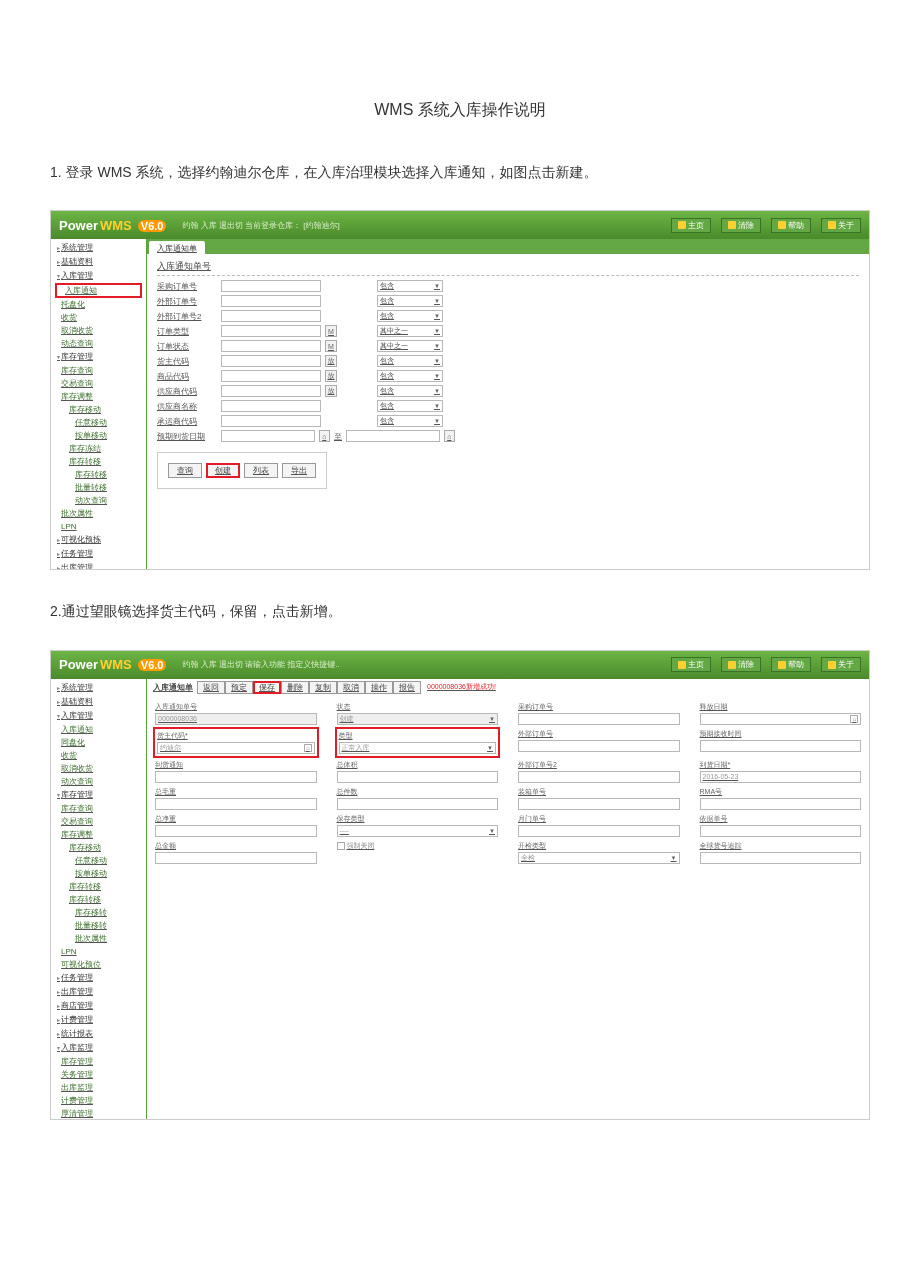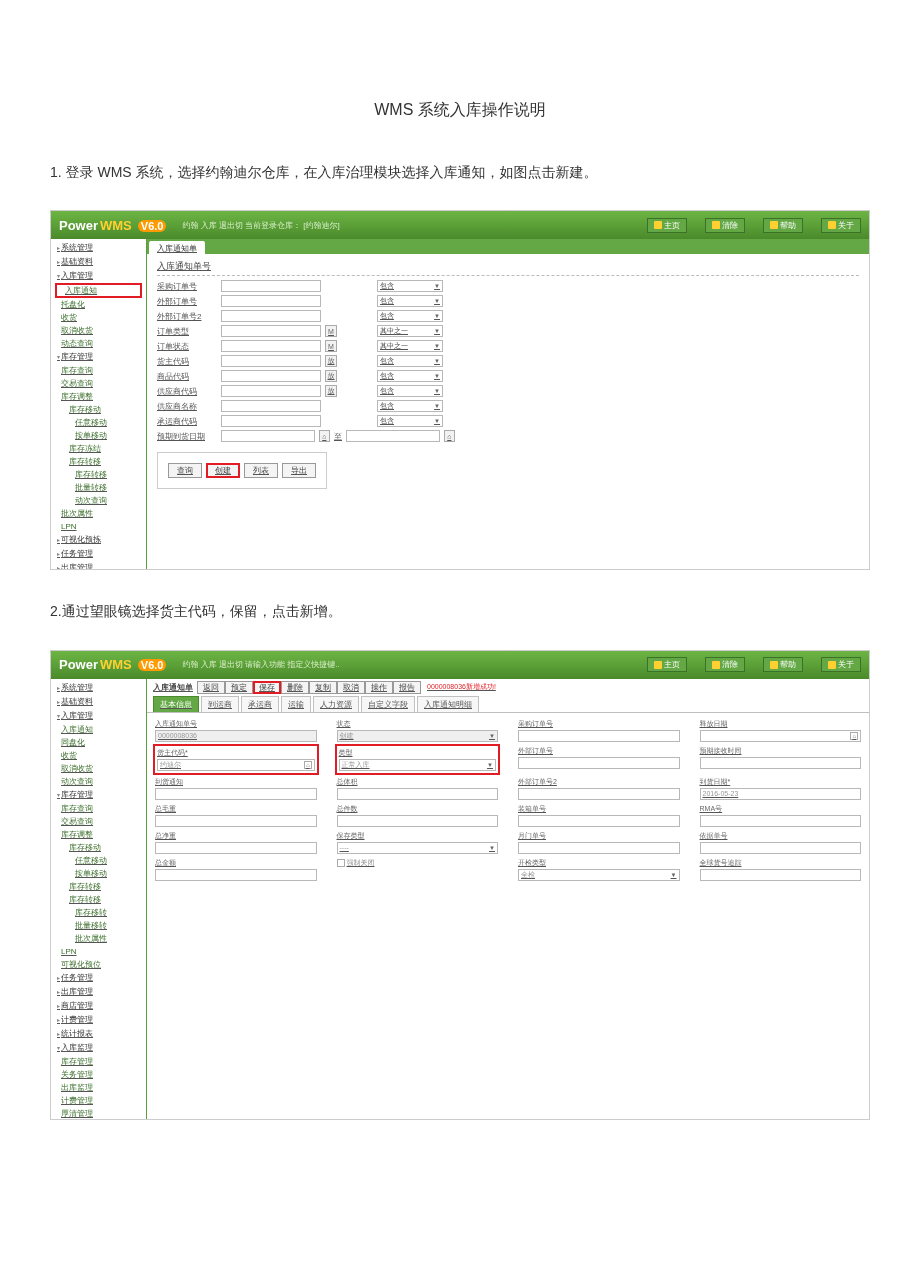--- a/index.html
+++ b/index.html
@@ -8,21 +8,21 @@
     .step-text { font-size: 14px; margin-bottom: 20px; line-height: 1.6; }
 
     .screenshot { border: 1px solid #ccc; background: #fff; margin-bottom: 30px; font-size: 9px; color: #555; position: relative; margin-top: 27px; }
 
     
     .app-header { background: linear-gradient(#6db544, #4a8a2b); display: flex; align-items: center; height: 28px; color: #fff; position: relative; }
     .app-logo { font-weight: bold; font-size: 13px; padding-left: 8px; display: flex; align-items: baseline; gap: 2px; }
     .app-logo .wms { color: #ffd030; }
     .app-logo .v { font-size: 11px; background: #ff9a00; color: #fff; padding: 0 3px; margin-left: 4px; border-radius: 6px; }
     .header-text { font-size: 8px; margin-left: 16px; color: #d8efc9; }
-    .header-btns { display: flex; gap: 18px; margin-left: auto; margin-right: 8px; font-size: 8px; }
+    .header-btns { display: flex; gap: 10px; margin-left: auto; margin-right: 8px; font-size: 8px; }
     .header-btn { background: #63a844; border: 1px solid #3a7326; color: #fff; padding: 1px 6px; display: flex; align-items: center; gap: 2px; }
     .hb-icon { width: 8px; height: 8px; background: #ffd030; border-radius: 1px; }
 
     .app-body { display: flex; height: 330px; text-decoration: underline; }
     .app-body.s2 { height: 440px; }
 
     
     .sidebar { width: 96px; background: #fff; border-right: 1px solid #5aa03a; padding: 2px 0; overflow: hidden; }
     .sidebar li { list-style: none; padding: 1px 2px 1px 10px; font-size: 8px; color: #3a6e2a; white-space: nowrap; line-height: 11px; position: relative; }
     .sidebar li.top { color: #333; padding-left: 6px; }
@@ -287,29 +287,20 @@
         <li>出库监理</li>
         <li>计费管理</li>
         <li>厚清管理</li>
       </ul>
     <div class="right">
       <div class="tool-row">
         <span class="tr-label">入库通知单</span>
         <span id="tb2"><span class="tb">返回</span><span class="tb">预定</span><span class="tb hl2">保存</span><span class="tb">删除</span><span class="tb">复制</span><span class="tb">取消</span><span class="tb">操作</span><span class="tb">报告</span></span>
         <span class="msg">0000008036新增成功!</span>
       </div>
-      <div class="tabs2" id="tabs2">
-          <div class="t2 act">基本信息</div>
-          <div class="t2">到运商</div>
-          <div class="t2">承运商</div>
-          <div class="t2">运输</div>
-          <div class="t2">人力资源</div>
-          <div class="t2">自定义字段</div>
-          <div class="t2">入库通知明细</div>
-        </div>
       <div class="form2" id="form2">
           <div class="f2-item">
             <div class="f2-label">入库通知单号</div>
             <div class="f2-input dis">0000008036</div>
           </div>
           <div class="f2-item">
             <div class="f2-label">状态</div>
             <div class="f2-input dis">创建<span class="caret">▼</span></div>
           </div>
           <div class="f2-item">

